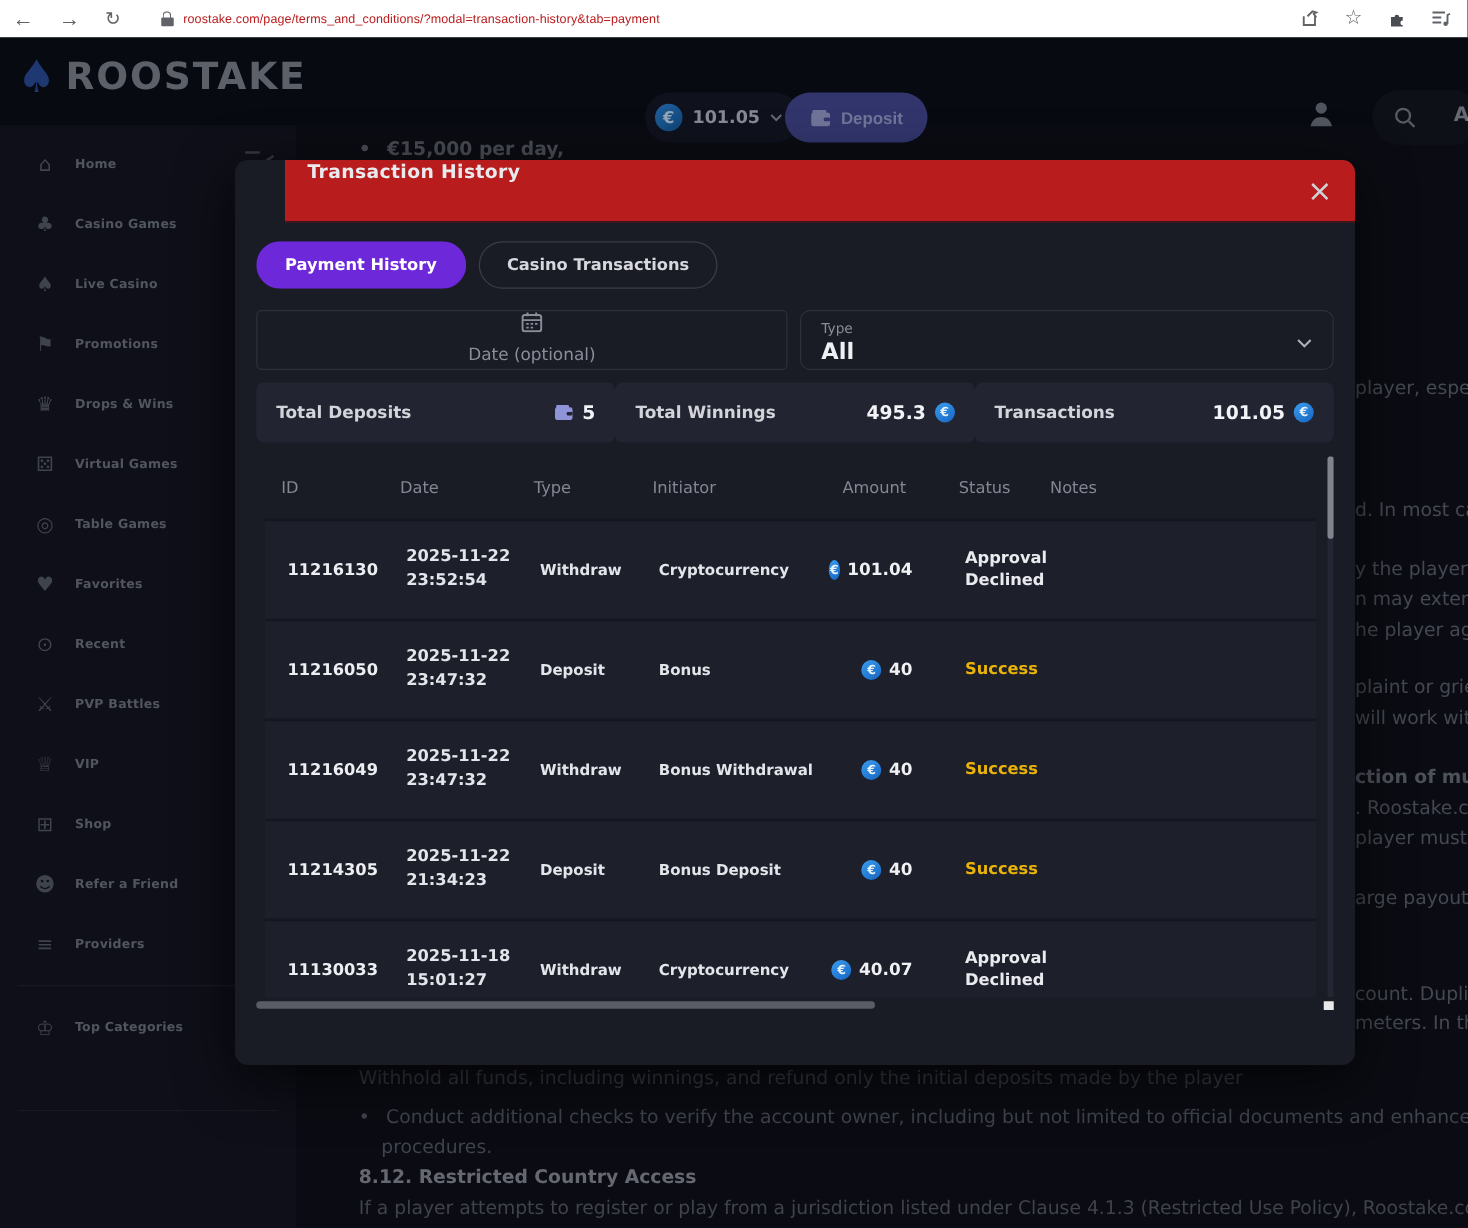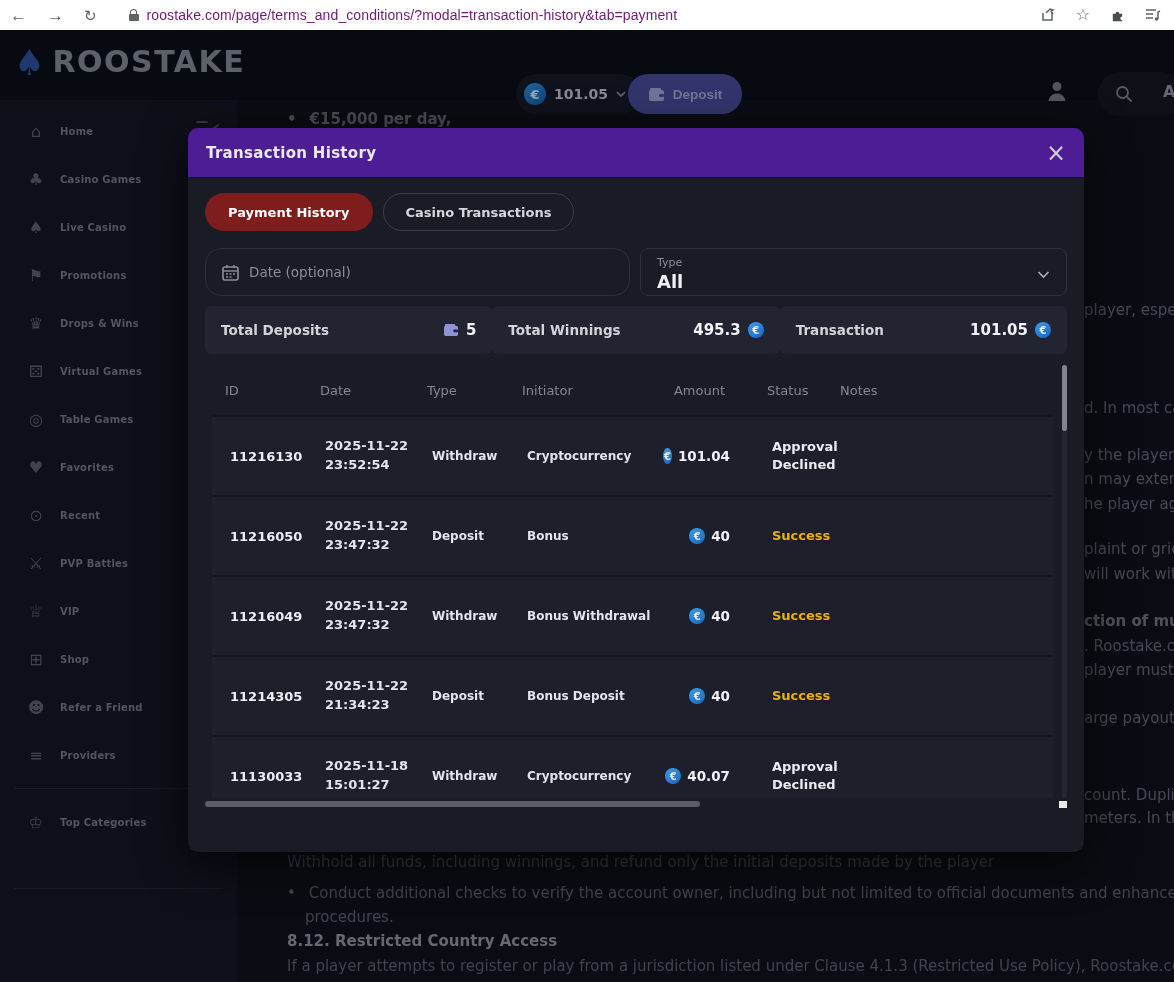--- a/index.html
+++ b/index.html
@@ -7,21 +7,21 @@
               font-family:"DejaVu Sans", sans-serif; }
 
   
   .browser-bar { position:absolute; left:0; top:0; width:1174px; height:30px; background:#ffffff;
                  display:flex; align-items:center; font-family:"Liberation Sans", sans-serif; }
   .b-ic { color:#5f6368; font-size:17px; line-height:1; padding:0 10px; cursor:pointer; }
   .b-reload { font-size:15px; }
   .lock-ic { width:10px; height:12px; margin:0 8px 0 22px; position:relative; }
   .lock-ic .body { position:absolute; left:0; bottom:0; width:10px; height:7px; background:#5f6368; border-radius:1px; }
   .lock-ic .shackle { position:absolute; left:1.5px; top:0; width:7px; height:6px; border:1.6px solid #5f6368; border-bottom:none; border-radius:4px 4px 0 0; }
-  .url-text { color:#701a75; font-size:14px; letter-spacing:.1px; }
+  .url-text { color:#b91c1c; font-size:10px; letter-spacing:.1px; }
   .b-right { margin-left:auto; display:flex; align-items:center; gap:2px; padding-right:4px; }
   .b-right .b-ic { padding:0 9px; }
   .star-ic { font-size:16px; }
   .puzzle-ic svg, .share-ic svg, .media-ic svg { display:block; }
 
   
   .site-header { position:absolute; left:0; top:30px; width:1174px; height:70px; background:#0b0c13; }
   .logo { position:absolute; left:14px; top:14px; display:flex; align-items:center; gap:8px; }
   .logo-mark { color:#2b4c97; font-size:34px; line-height:1; transform:scaleY(1.05); }
   .logo-text { color:#7e838d; font-size:30px; font-weight:bold; letter-spacing:1.5px; }
@@ -62,36 +62,36 @@
   .bline.plain { padding-left:18px; }
   .bline.faint { color:#464a54; }
 
   .toggle-hint { position:absolute; left:196px; top:118px; width:26px; height:14px; }
   .toggle-hint span { position:absolute; background:#4a4d57; height:2px; border-radius:1px; }
 
   
   .overlay { position:absolute; left:0; top:30px; width:1174px; height:952px; background:rgba(5,7,13,0.28); }
   .modal { position:absolute; left:188px; top:128px; width:896px; height:724px; background:#191b25;
            border-radius:10px; box-shadow:0 12px 45px rgba(0,0,0,.65); overflow:hidden; }
-  .modal-header { height:50px; background:#4c1d95; display:flex; align-items:center;
-                  padding:0 18px; border-bottom:1px solid #14151e; }
+  .modal-header { height:50px; background:#b91c1c; display:flex; 
+                  padding:0 18px; border-bottom:1px solid #14151e;margin-left:40px; }
   .modal-title { color:#e9eaee; font-size:15px; font-weight:bold; letter-spacing:.3px; }
   .modal-close { margin-left:auto; color:#cfd2d8; font-size:24px; line-height:1; cursor:pointer;
                  background:none; border:none; font-family:"DejaVu Sans", sans-serif; }
 
   .modal-body { padding:15px 17px 0 17px; position:relative; }
   .tabs-row { display:flex; gap:10px; }
   .tab-pill { height:38px; border-radius:19px; display:flex; align-items:center; padding:0 22px;
               font-size:13px; font-weight:bold; cursor:pointer; border:1px solid transparent; background:none; font-family:inherit; }
-  .tab-pill.active { background:#7f1d1d; color:#ffffff; }
+  .tab-pill.active { background:#6d28d9; color:#ffffff; }
   .tab-pill.inactive { border-color:#3a3d4b; color:#d6d8dd; }
 
   .filters-row { display:flex; gap:10px; margin-top:17px; }
-  .date-box { width:425px; height:48px; border:1px solid #2c2f3c; border-radius:16px;
-              display:flex; align-items:center; gap:10px; padding-left:16px; cursor:pointer; }
+  .date-box { width:425px; height:48px; border:1px solid #2c2f3c; border-radius:4px;
+              display:flex; align-items:center; gap:10px; padding-left:16px; cursor:pointer;flex-direction:column; }
   .date-placeholder { color:#8b8e99; font-size:13.5px; }
   .type-box { flex:1; height:48px; border:1px solid #2c2f3c; border-radius:8px; position:relative;
               padding:7px 0 0 16px; cursor:pointer; }
   .type-label { color:#8b8e99; font-size:11px; }
   .type-value { color:#eef0f3; font-size:18px; font-weight:bold; margin-top:2px; }
   .type-box .chev { position:absolute; right:16px; top:19px; width:13px; height:13px; }
 
   .totals-row { display:flex; gap:0; margin-top:10px; }
   .total-box { flex:1; height:48px; background:#222431; border-radius:6px; display:flex;
                align-items:center; padding:0 16px; }
@@ -335,21 +335,21 @@
   </div>
         <div class="total-box">
     <span class="total-label">Total Winnings</span>
     <span class="total-right">
 
       <span class="total-value">495.3</span>
       <span class="coin coin-sm t-coin">€</span>
     </span>
   </div>
         <div class="total-box">
-    <span class="total-label">Transaction</span>
+    <span class="total-label">Transactions</span>
     <span class="total-right">
 
       <span class="total-value">101.05</span>
       <span class="coin coin-sm t-coin">€</span>
     </span>
   </div>
       </div>
 
     <div class="table-wrap">
       <div class="tgrid thead" id="thead">

